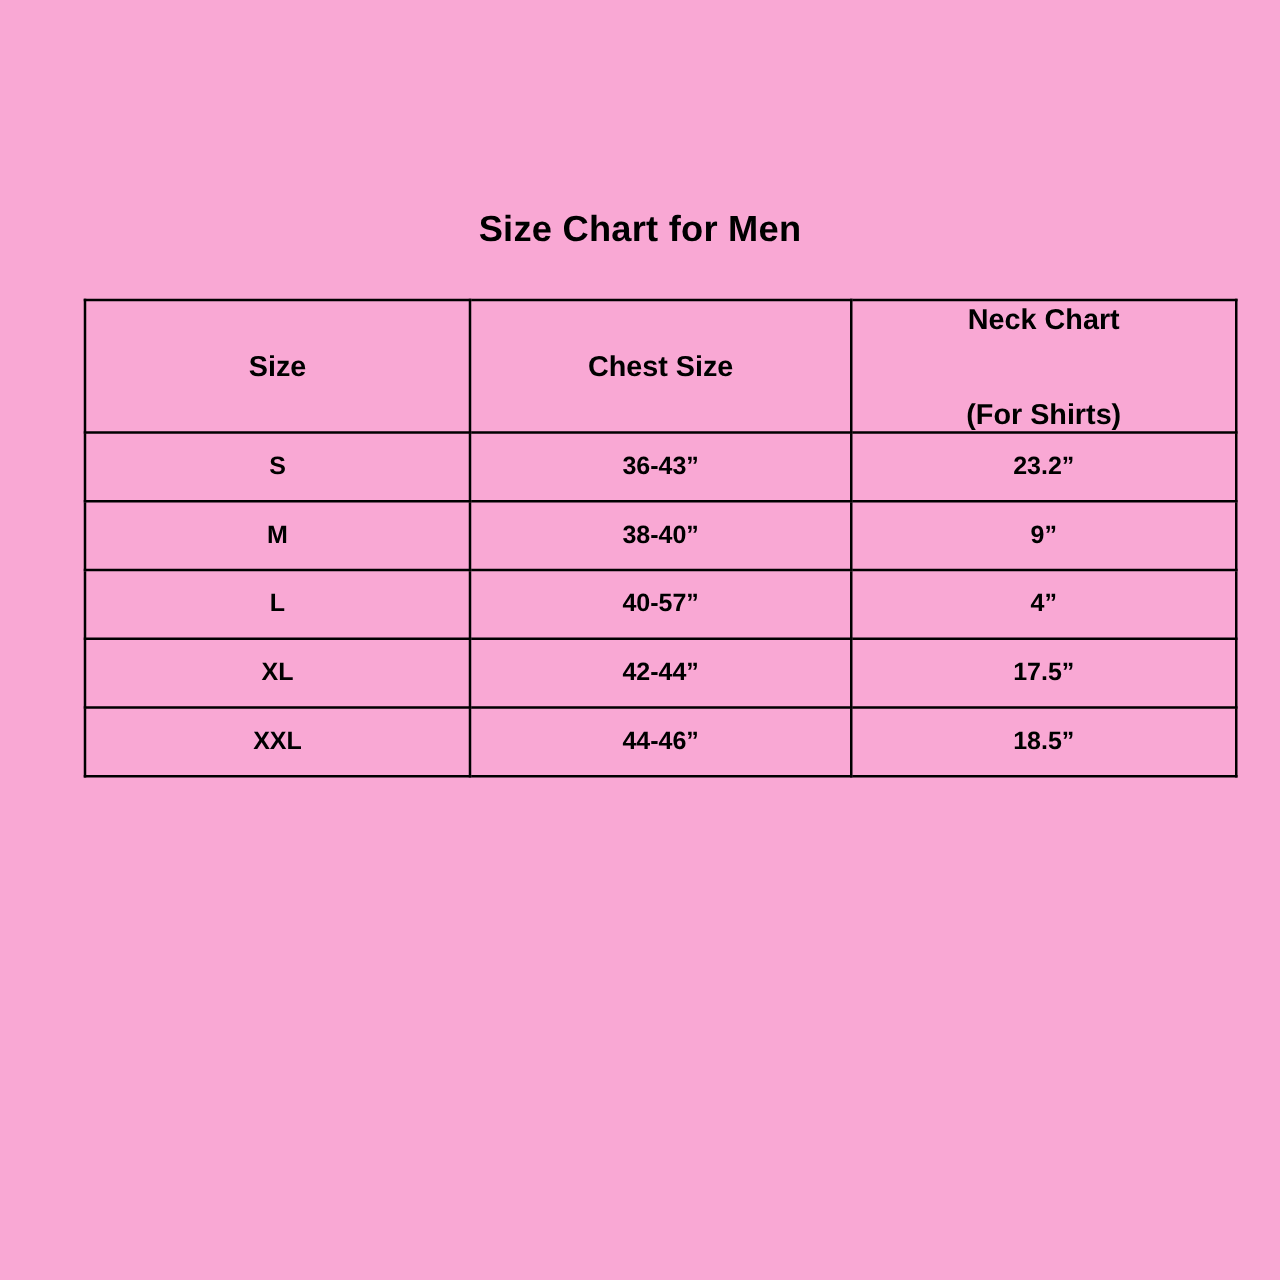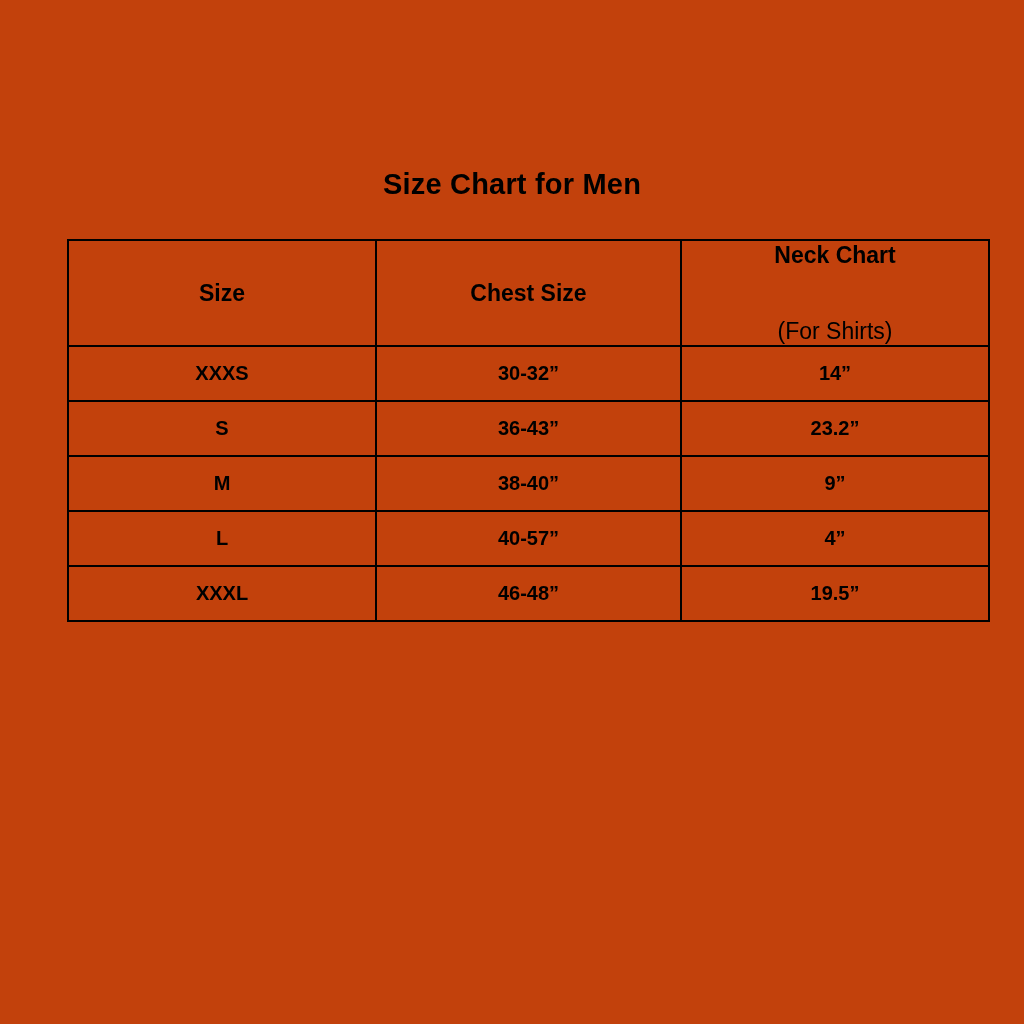--- a/index.html
+++ b/index.html
@@ -14,21 +14,21 @@
     color: #000000;
     position: relative;
     overflow: hidden;
   }
   .page {
     position: absolute;
     left: 0;
     top: 0;
     width: 1024px;
     height: 1024px;
-    background: #c2410c;
+    background: #f9a8d4;
   }
   .chart-title {
     position: absolute;
     left: 0;
     top: 168px;
     width: 1024px;
     text-align: center;
     font-size: 29px;
     font-weight: bold;
     letter-spacing: 0.2px;
@@ -58,21 +58,21 @@
   .size-table tbody td {
     height: 53px;
     font-size: 20px;
   }
   .col-size { width: 308px; }
   .col-chest { width: 305px; }
   .col-neck { width: 308px; }
   .sub {
     display: block;
     font-size: 23px;
-    font-weight: normal;
+    font-weight: bold;
     margin-top: 48px;
   }
 </style>
 </head>
 <body>
 
 <div class="page">
 
   <div class="chart-title">Size Chart for Men</div>
 
@@ -91,40 +91,40 @@
           <span>Chest Size</span>
         </th>
         <th>
           <span>Neck Chart</span>
           <span class="sub">(For Shirts)</span>
         </th>
       </tr>
     </thead>
     <tbody>
       <tr>
-        <td>XXXS</td>
-        <td>30-32”</td>
-        <td>14”</td>
-      </tr>
-      <tr>
         <td>S</td>
         <td>36-43”</td>
         <td>23.2”</td>
       </tr>
       <tr>
         <td>M</td>
         <td>38-40”</td>
         <td>9”</td>
       </tr>
       <tr>
         <td>L</td>
         <td>40-57”</td>
         <td>4”</td>
       </tr>
       <tr>
-        <td>XXXL</td>
-        <td>46-48”</td>
-        <td>19.5”</td>
+        <td>XL</td>
+        <td>42-44”</td>
+        <td>17.5”</td>
+      </tr>
+      <tr>
+        <td>XXL</td>
+        <td>44-46”</td>
+        <td>18.5”</td>
       </tr>
     </tbody>
   </table>
 
 </div>
 
 </body></html>

